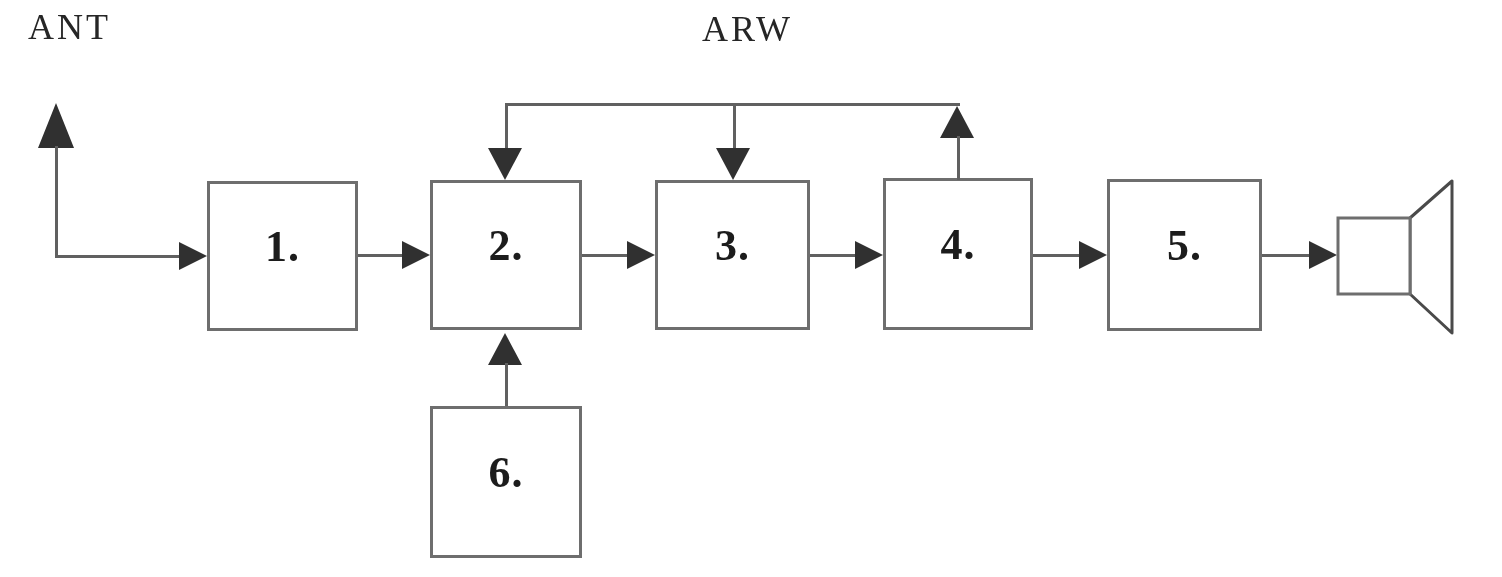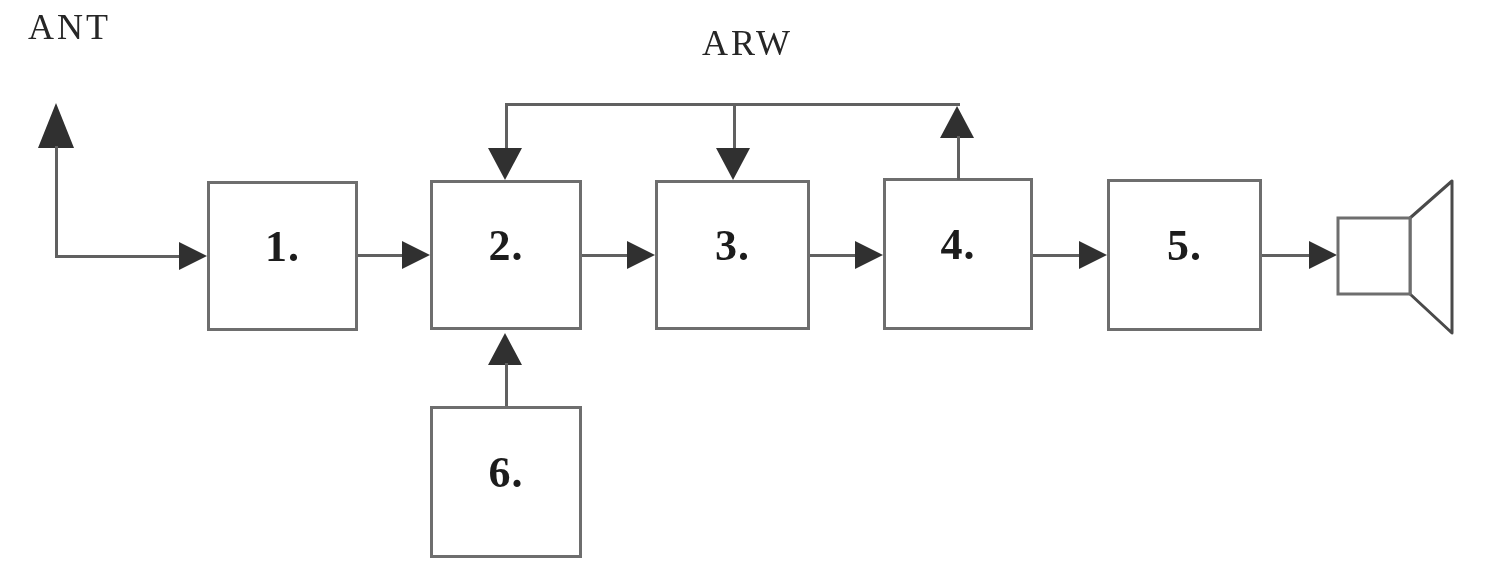--- a/index.html
+++ b/index.html
@@ -33,21 +33,21 @@
   .tri.up{border-left:17px solid transparent;border-right:17px solid transparent;border-bottom:32px solid var(--arrow);}
   .tri.up.big{border-left:18px solid transparent;border-right:18px solid transparent;border-bottom:45px solid var(--arrow);}
   .speaker{position:absolute;left:1330px;top:172px;}
 </style>
 </head>
 <body>
 
 <div class="stage">
 
   <div class="lbl" style="left:28px;top:6px;">ANT</div>
-  <div class="lbl" style="left:702px;top:22px;">ARW</div>
+  <div class="lbl" style="left:702px;top:8px;">ARW</div>
 
   <div class="tri up big" style="left:38px;top:103px;"></div>
   <div class="vline" style="left:55px;top:146px;height:112px;"></div>
   <div class="hline" style="left:55px;top:255px;width:124px;"></div>
   <div class="tri right" style="left:179px;top:242px;"></div>
 
   <div class="box" style="left:207px;top:181px;width:151px;height:150px;">
     <span class="num">1.</span>
   </div>
   <div class="box" style="left:430px;top:180px;width:152px;height:150px;">

